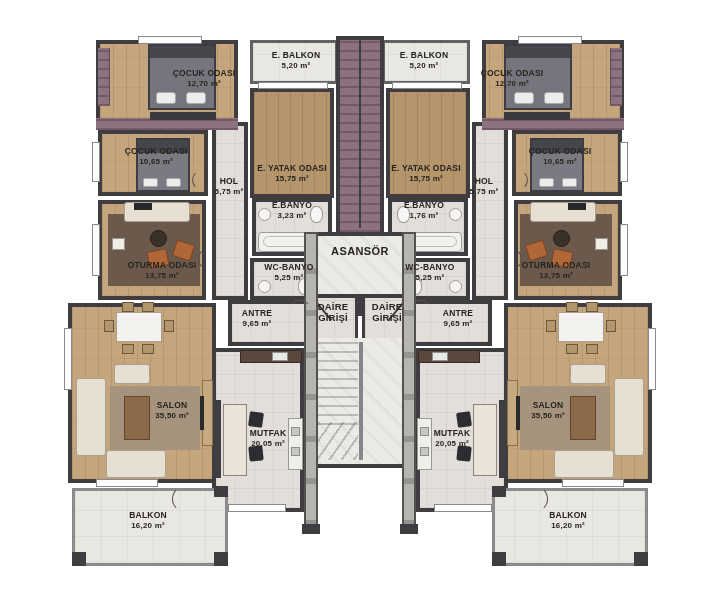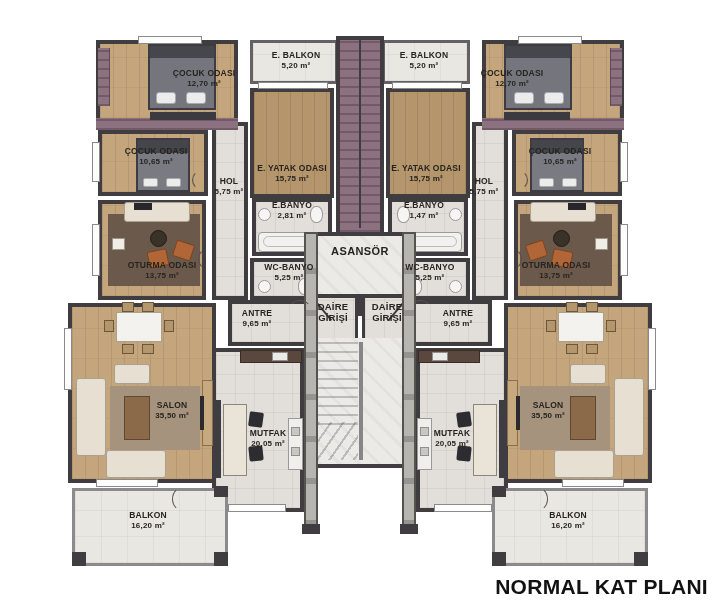--- a/index.html
+++ b/index.html
@@ -266,21 +266,21 @@
     <div class="lbl" style="left:292px;top:163px">
         <span class="nm">E. YATAK ODASI</span>
         <span class="area">15,75 m²</span>
       </div>
     <div class="lbl" style="left:229px;top:176px">
         <span class="nm">HOL</span>
         <span class="area">5,75 m²</span>
       </div>
     <div class="lbl" style="left:292px;top:200px">
         <span class="nm">E.BANYO</span>
-        <span class="area">2,81 m²</span>
+        <span class="area">3,23 m²</span>
       </div>
     <div class="lbl" style="left:289px;top:262px">
         <span class="nm">WC-BANYO</span>
         <span class="area">5,25 m²</span>
       </div>
     <div class="lbl" style="left:257px;top:308px">
         <span class="nm">ANTRE</span>
         <span class="area">9,65 m²</span>
       </div>
     <div class="lbl" style="left:162px;top:260px">
@@ -315,21 +315,21 @@
     <div class="lbl" style="left:426px;top:163px">
         <span class="nm">E. YATAK ODASI</span>
         <span class="area">15,75 m²</span>
       </div>
     <div class="lbl" style="left:484px;top:176px">
         <span class="nm">HOL</span>
         <span class="area">5,75 m²</span>
       </div>
     <div class="lbl" style="left:424px;top:200px">
         <span class="nm">E.BANYO</span>
-        <span class="area">1,47 m²</span>
+        <span class="area">1,76 m²</span>
       </div>
     <div class="lbl" style="left:430px;top:262px">
         <span class="nm">WC-BANYO</span>
         <span class="area">5,25 m²</span>
       </div>
     <div class="lbl" style="left:458px;top:308px">
         <span class="nm">ANTRE</span>
         <span class="area">9,65 m²</span>
       </div>
     <div class="lbl" style="left:556px;top:260px">
@@ -355,14 +355,13 @@
     <div class="lbl lbl-daire" style="left:333px;top:302px">
         <span class="nm">DAİRE</span>
         <span class="nm">GİRİŞİ</span>
       </div>
     <div class="lbl lbl-daire" style="left:387px;top:302px">
         <span class="nm">DAİRE</span>
         <span class="nm">GİRİŞİ</span>
       </div>
   </div>
 
-  <div id="plan-title">NORMAL KAT PLANI</div>
 </div>
 
 </body></html>

